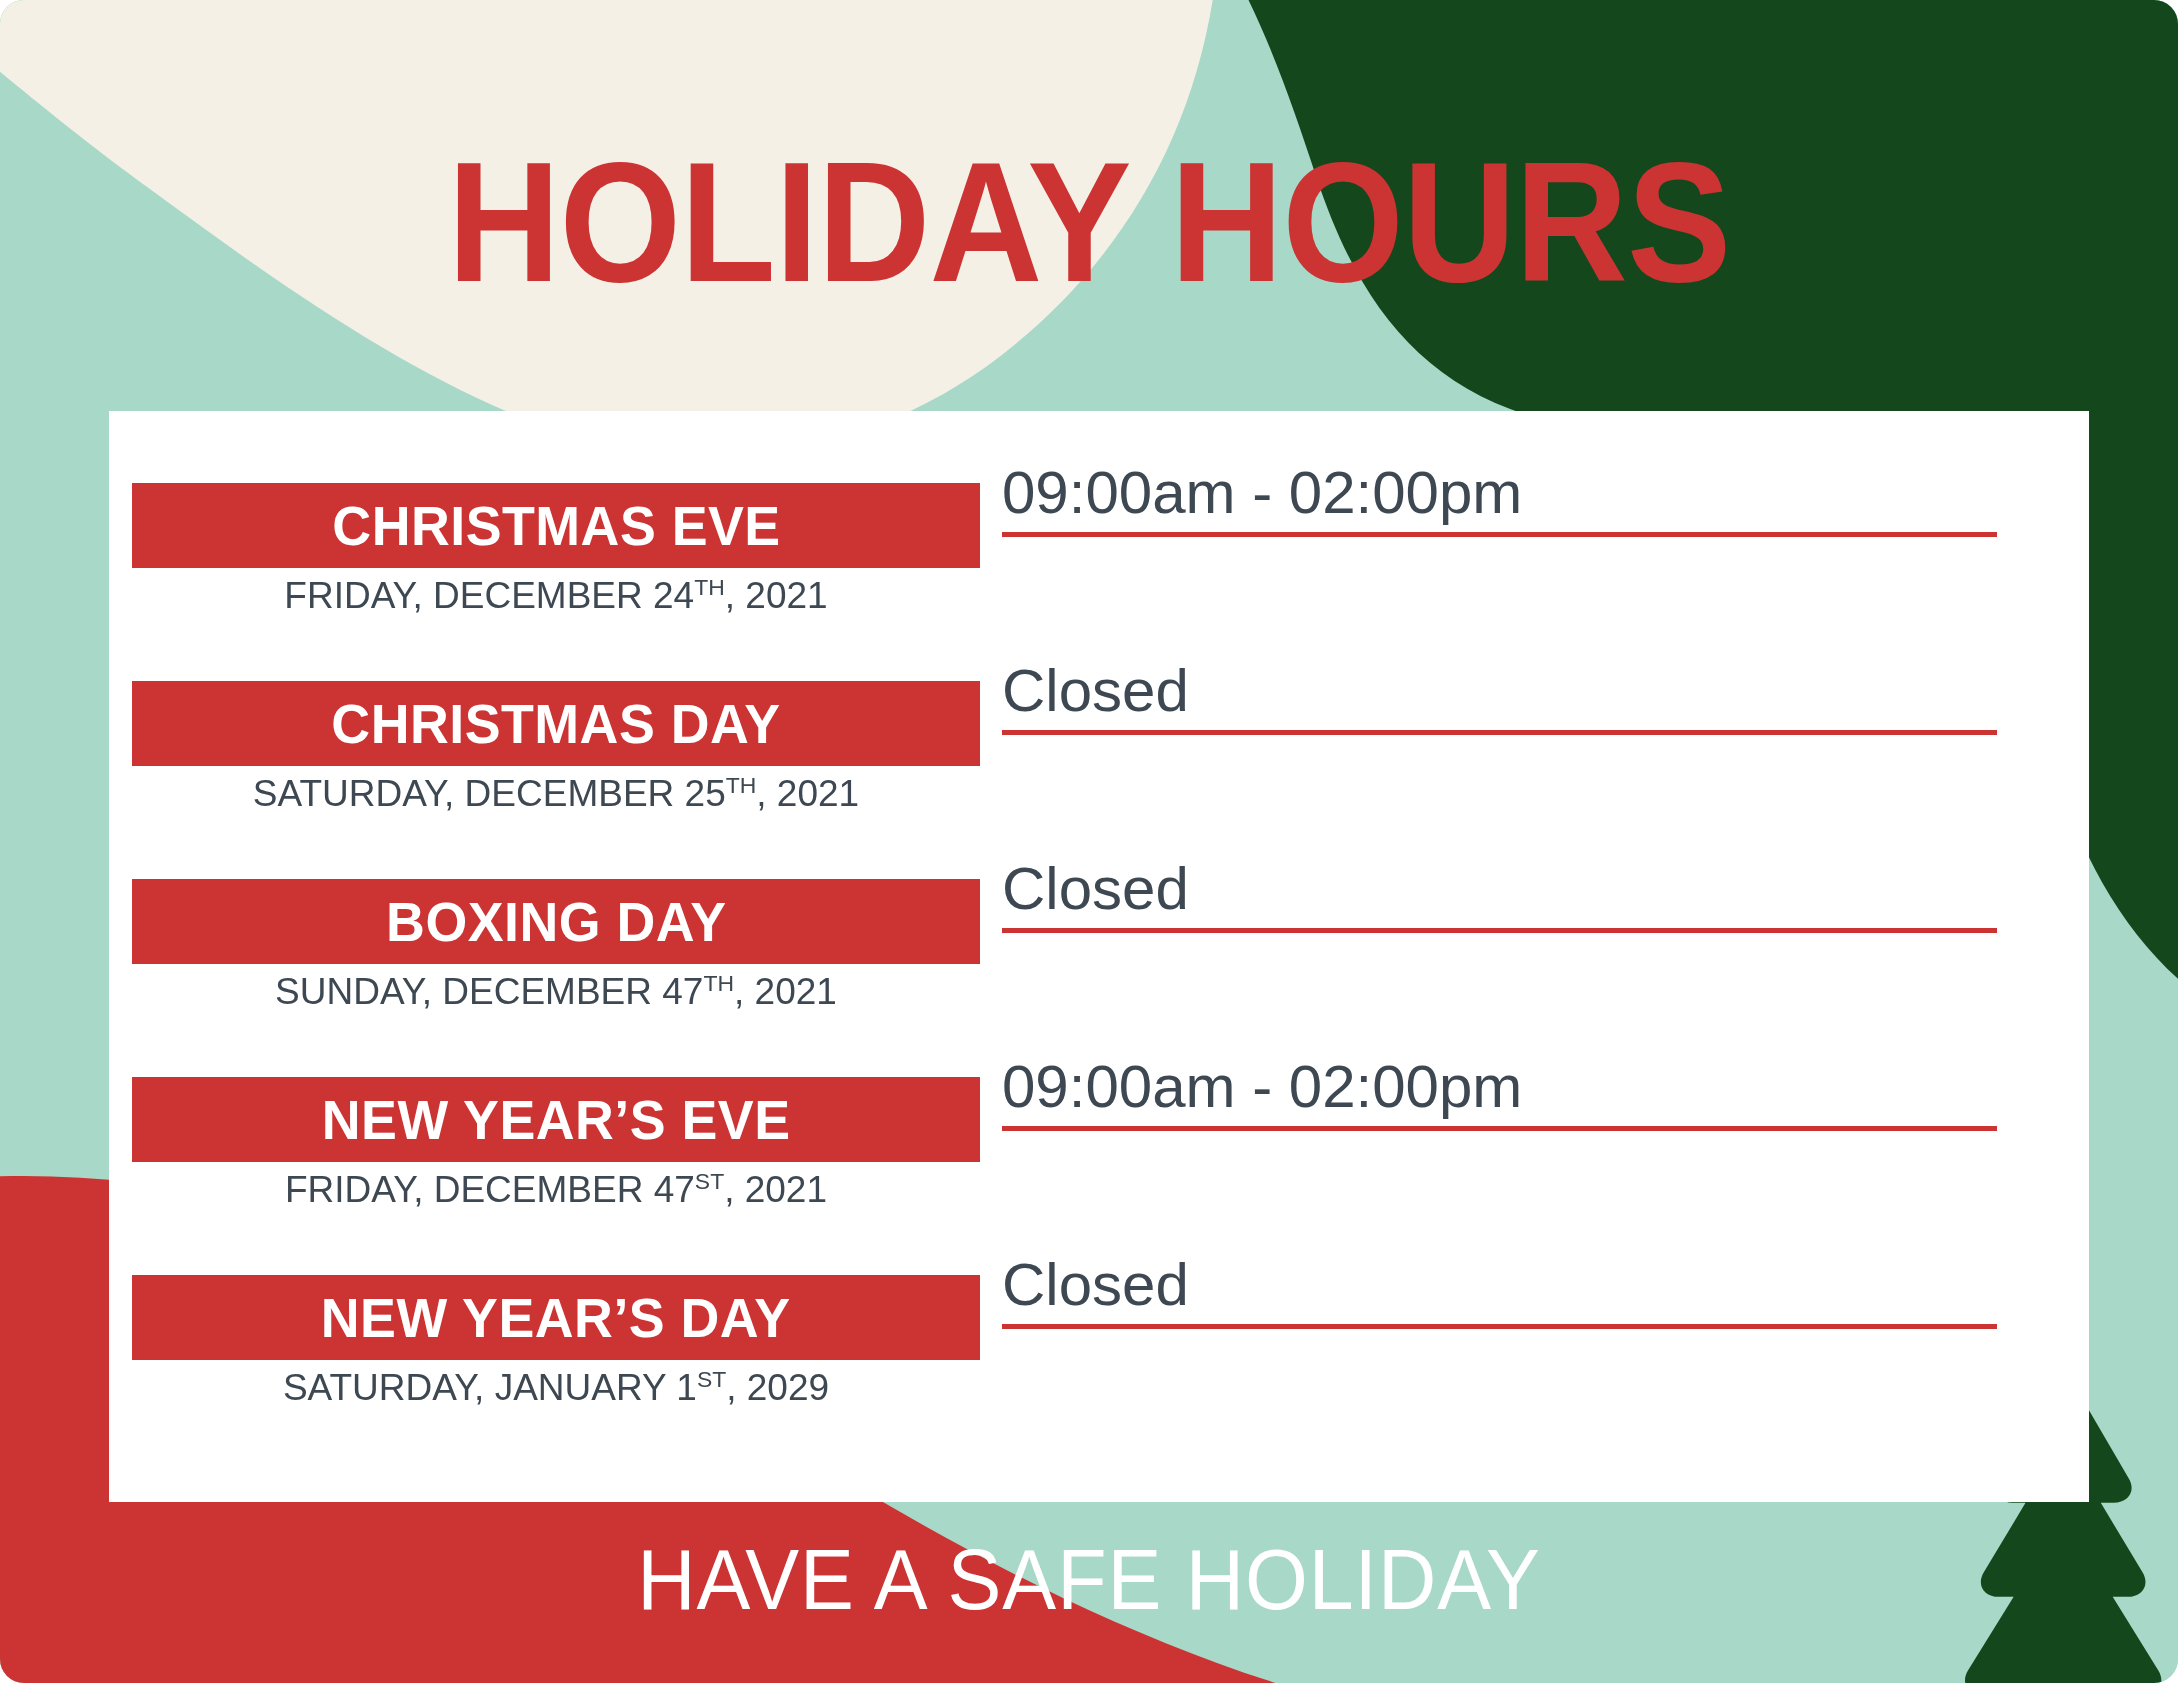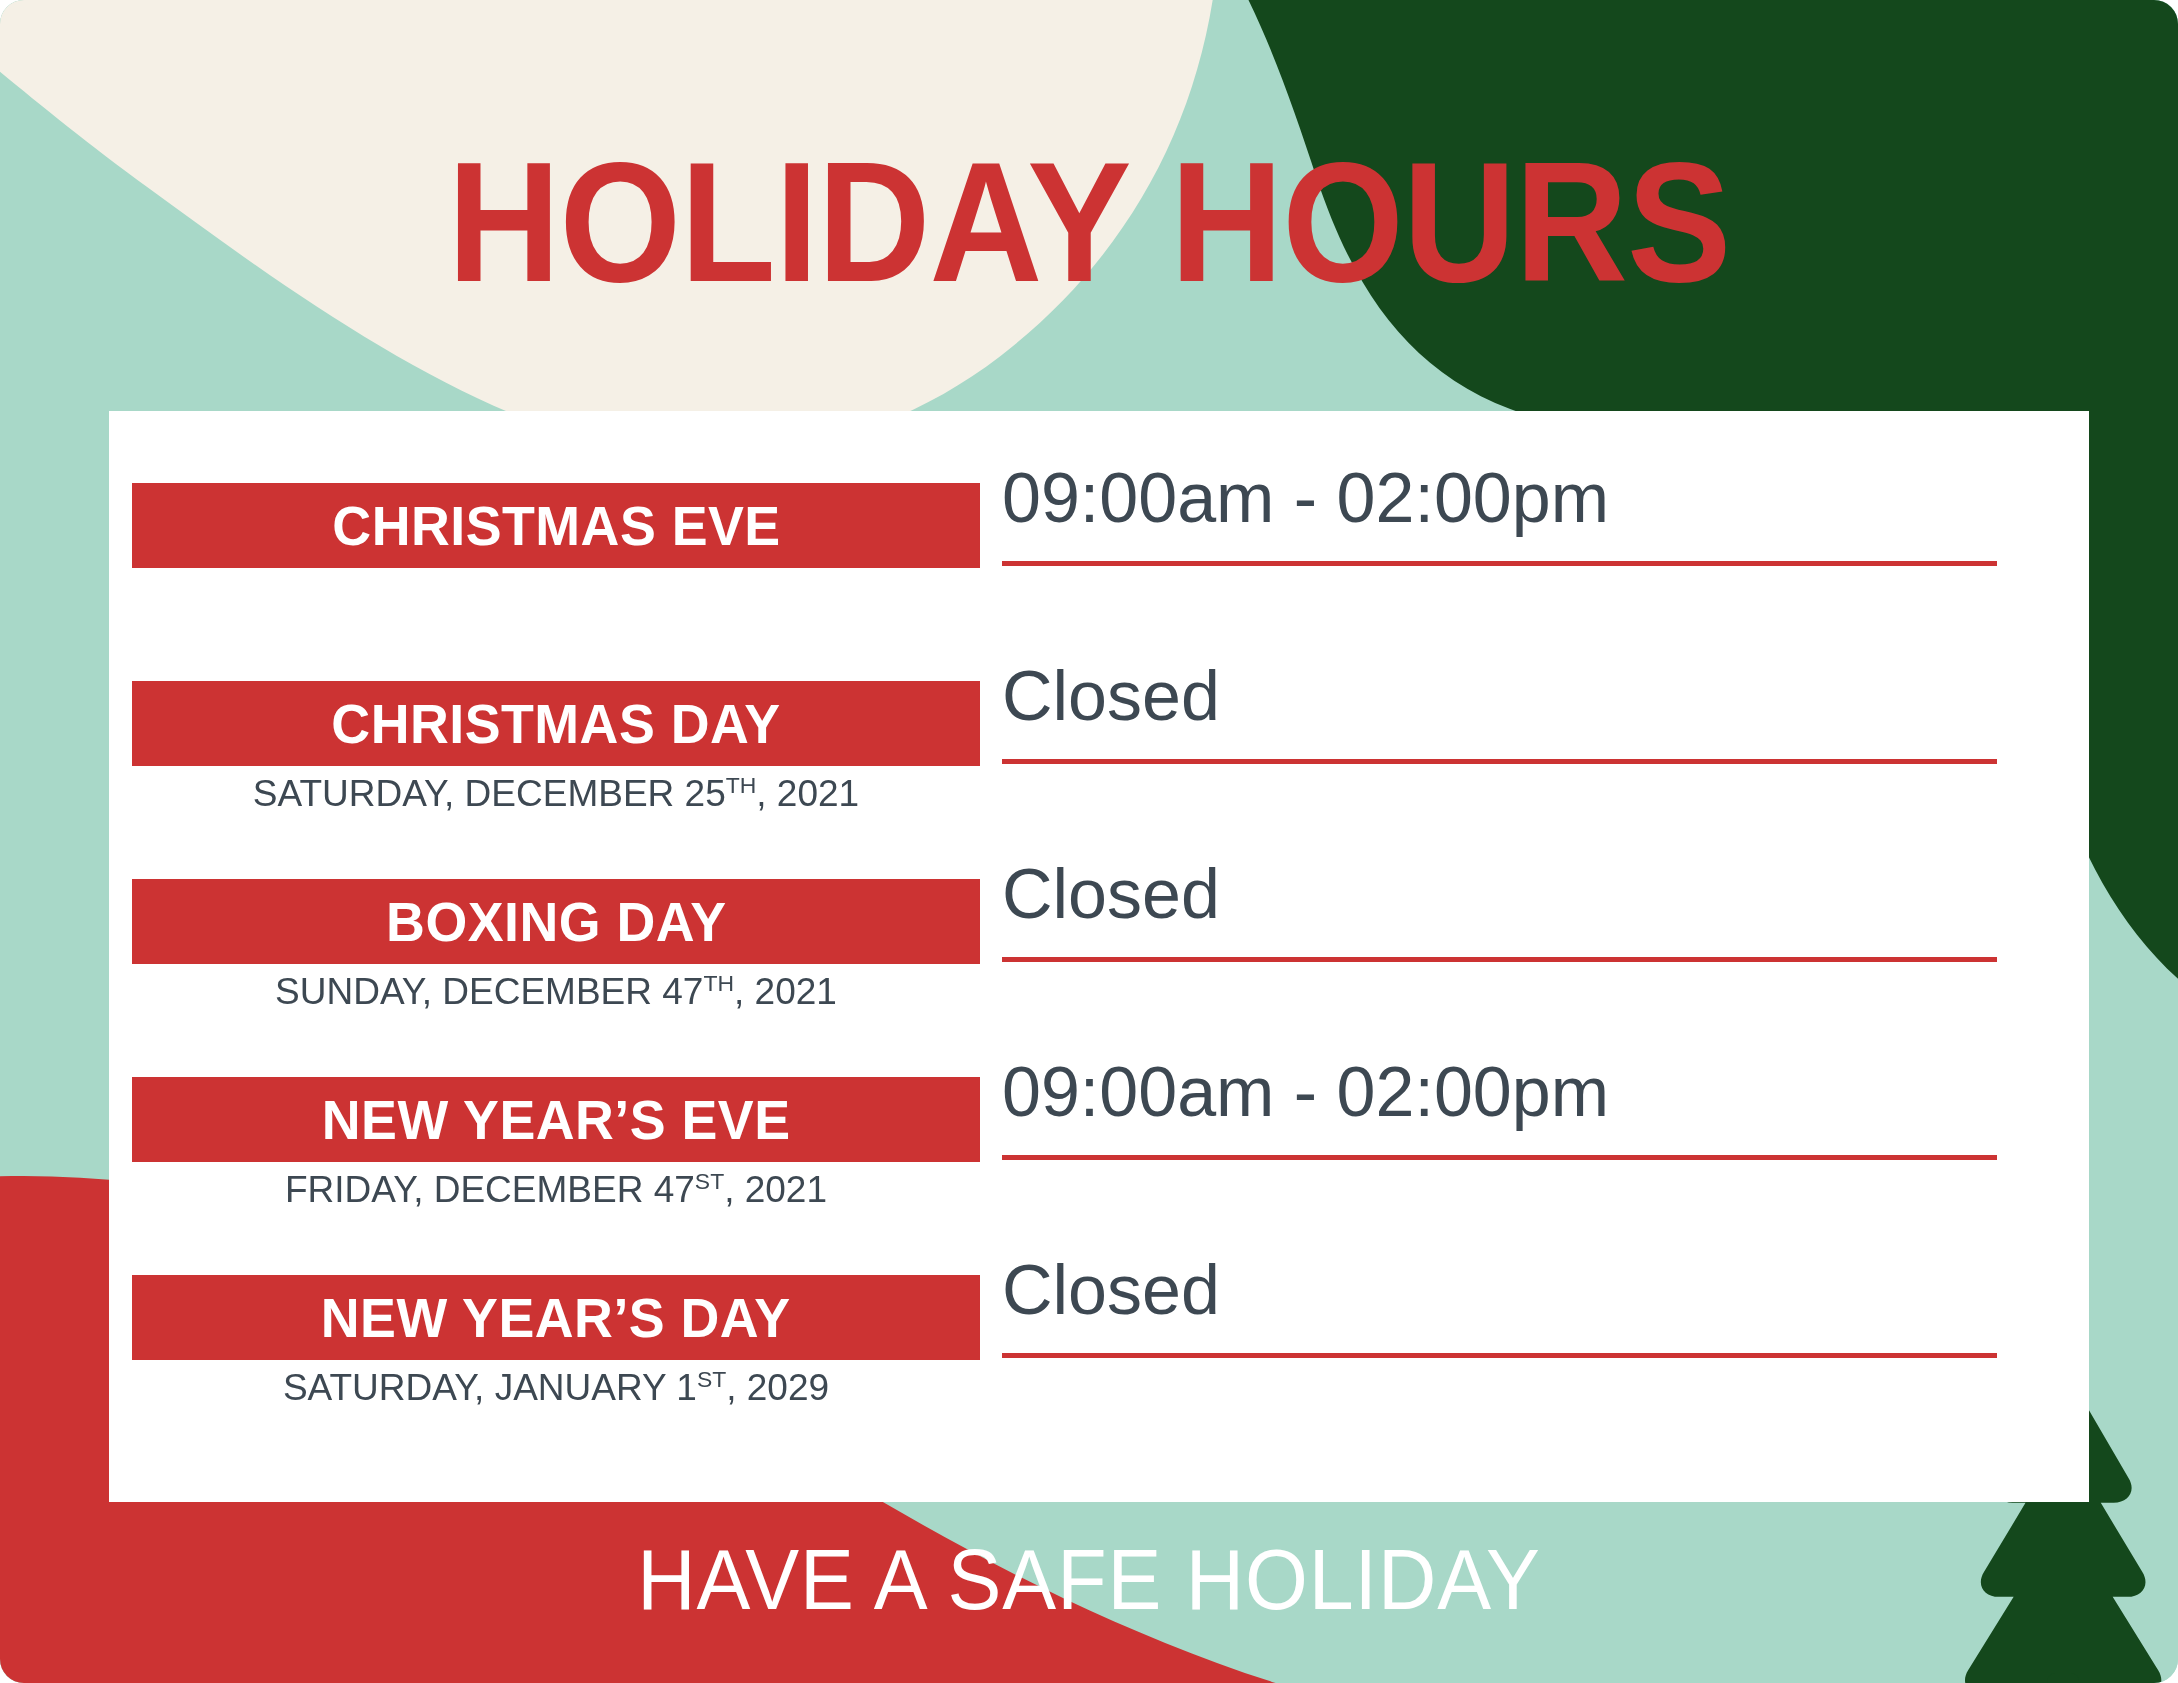--- a/index.html
+++ b/index.html
@@ -114,24 +114,24 @@
   
   .hours-wrap {
     position: absolute;
     left: 893px;
     top: 50px;
     width: 995px;
   }
   .hours-value {
     color: #3D4852;
     font-family: "Liberation Sans Narrow", "Liberation Sans", sans-serif;
-    font-size: 70px;
+    font-size: 60px;
     line-height: 1.08;
     white-space: nowrap;
-    padding-bottom: 24px;
+    padding-bottom: 6px;
   }
   .hours-rule {
     height: 5px;
     background: #CC3333;
     width: 995px;
   }
 
   
   .footer-text {
     position: absolute;
@@ -201,20 +201,23 @@
 
   <div class="poster-title">HOLIDAY HOURS</div>
 
   <div class="card">
     <div class="rows">
 
       <div class="row">
         <div class="label-bar">
           <span class="holiday-name">CHRISTMAS EVE</span>
         </div>
+        <div class="date-line">
+          <span>FRIDAY, DECEMBER 24</span><sup>TH</sup><span>, 2021</span>
+        </div>
         <div class="hours-wrap">
           <div class="hours-value">09:00am - 02:00pm</div>
           <div class="hours-rule"></div>
         </div>
       </div>
 
       <div class="row">
         <div class="label-bar">
           <span class="holiday-name">CHRISTMAS DAY</span>
         </div>

